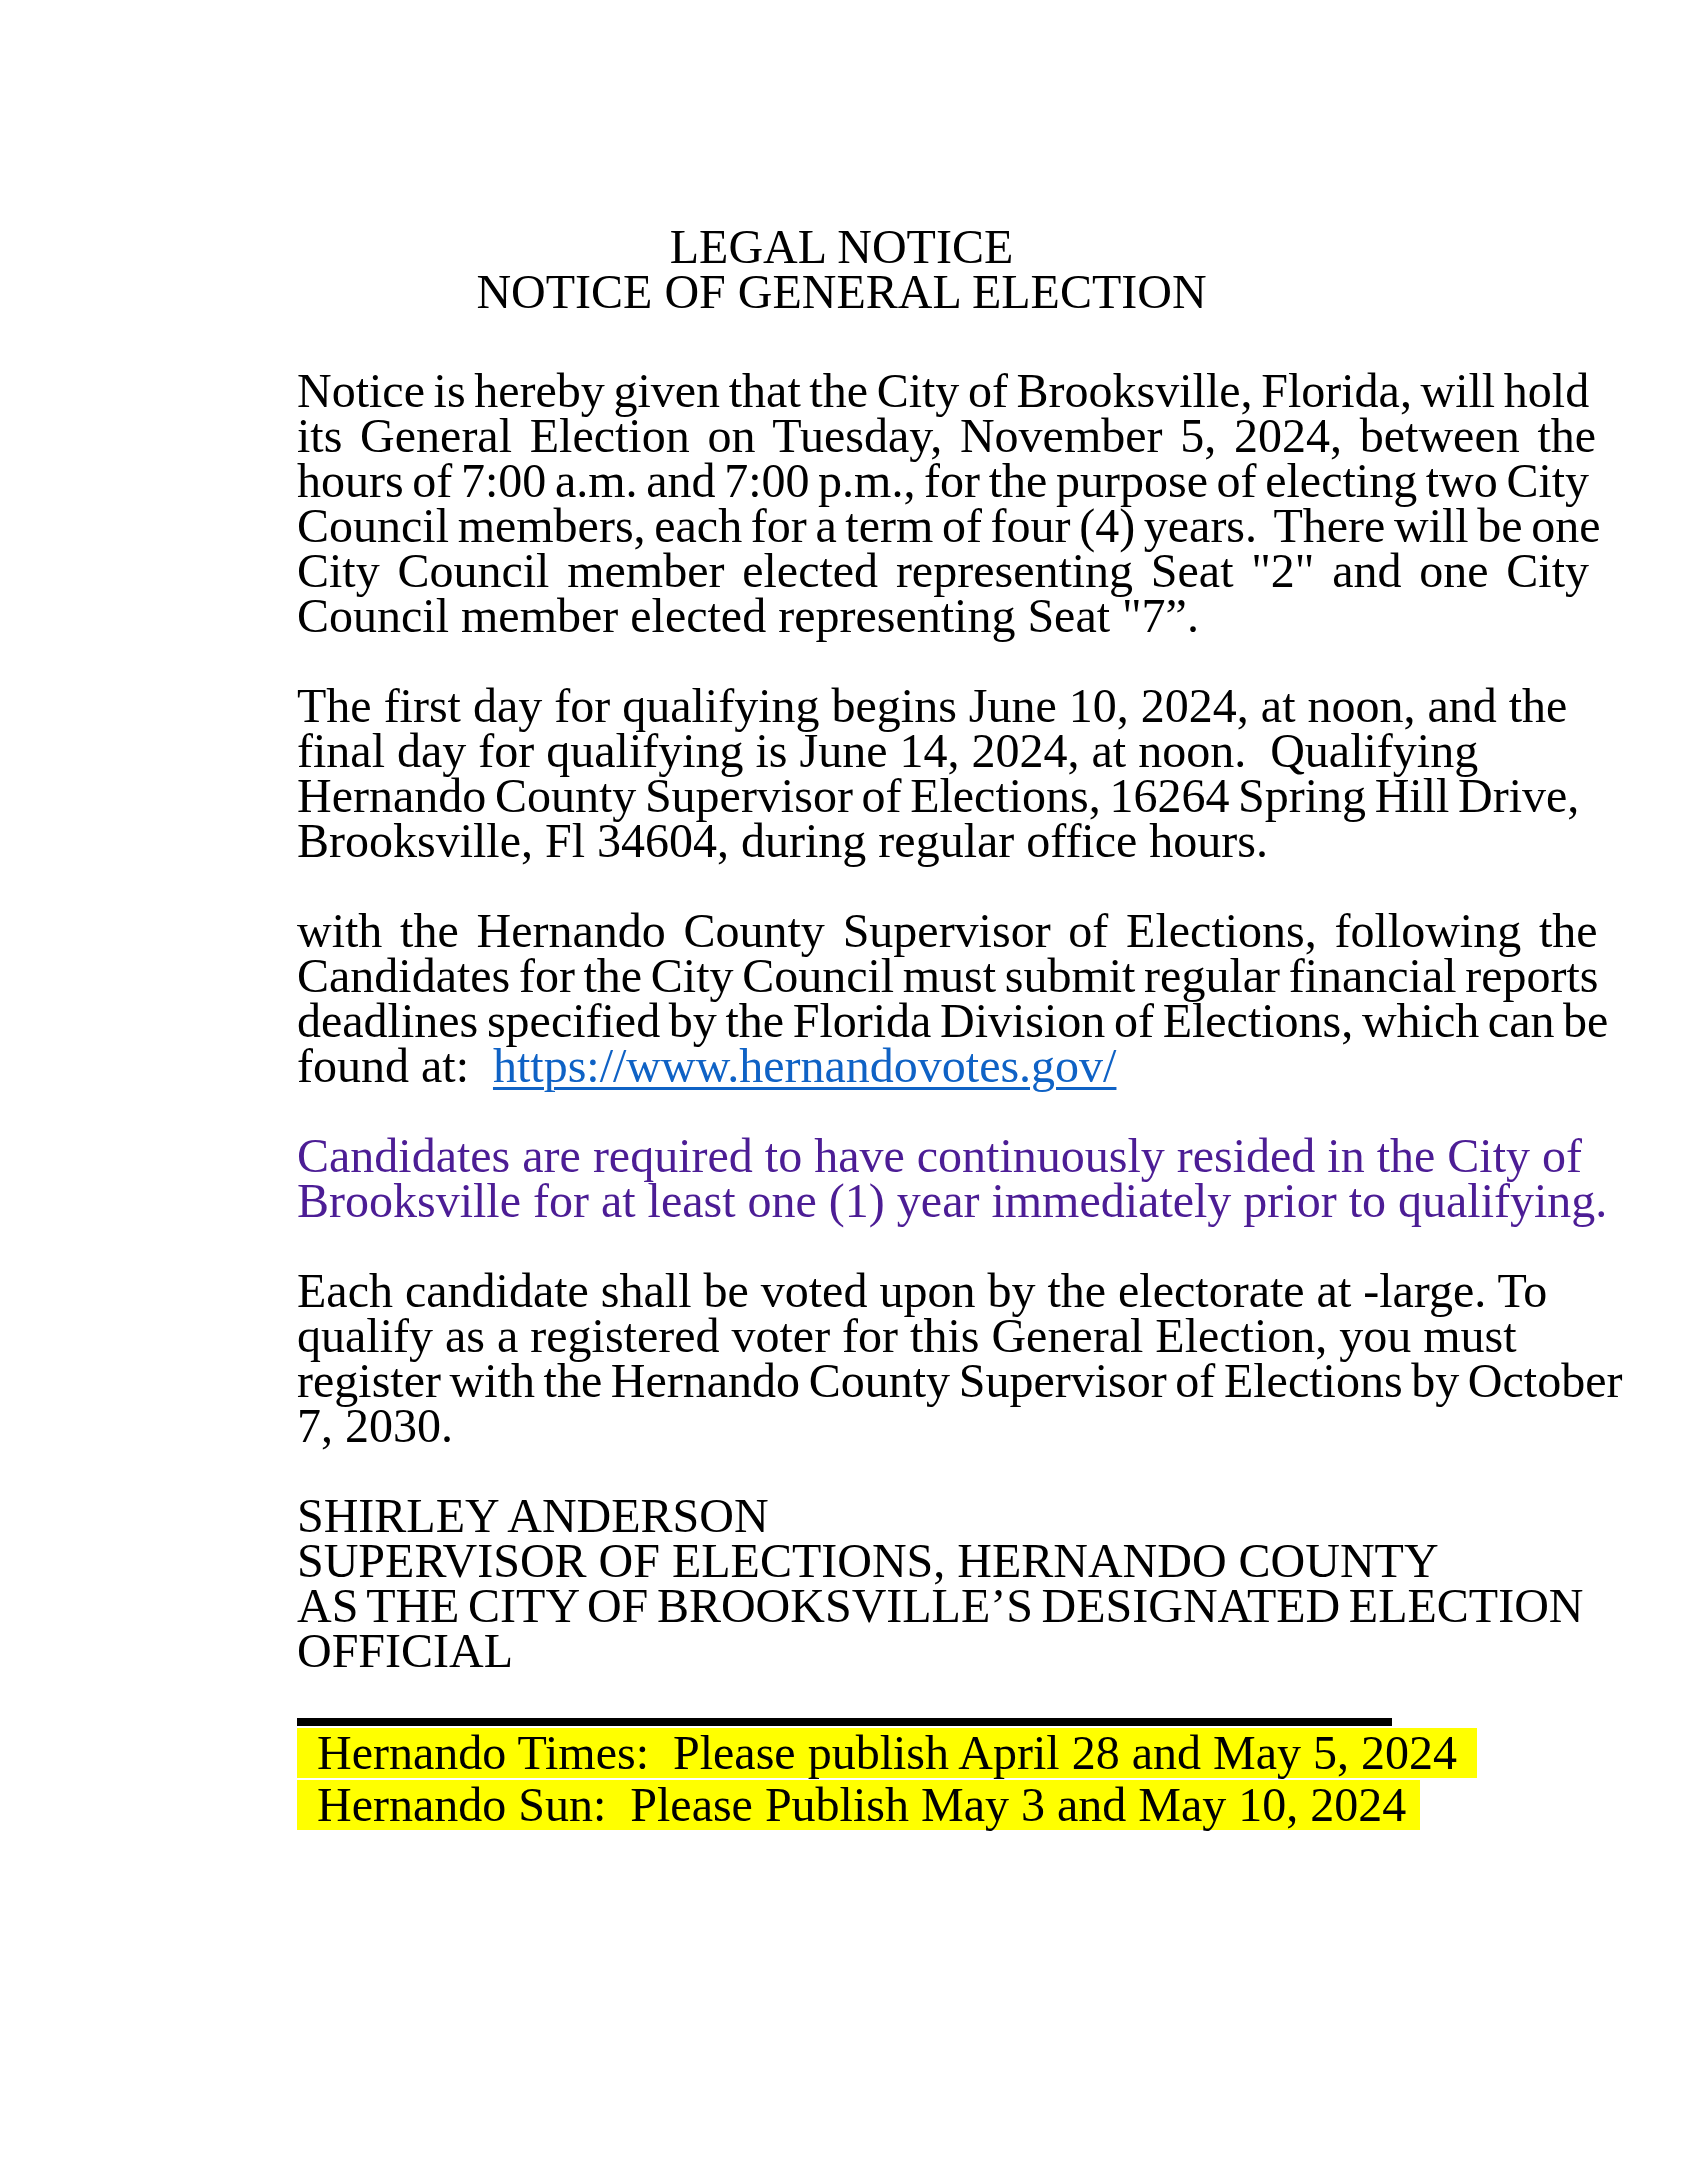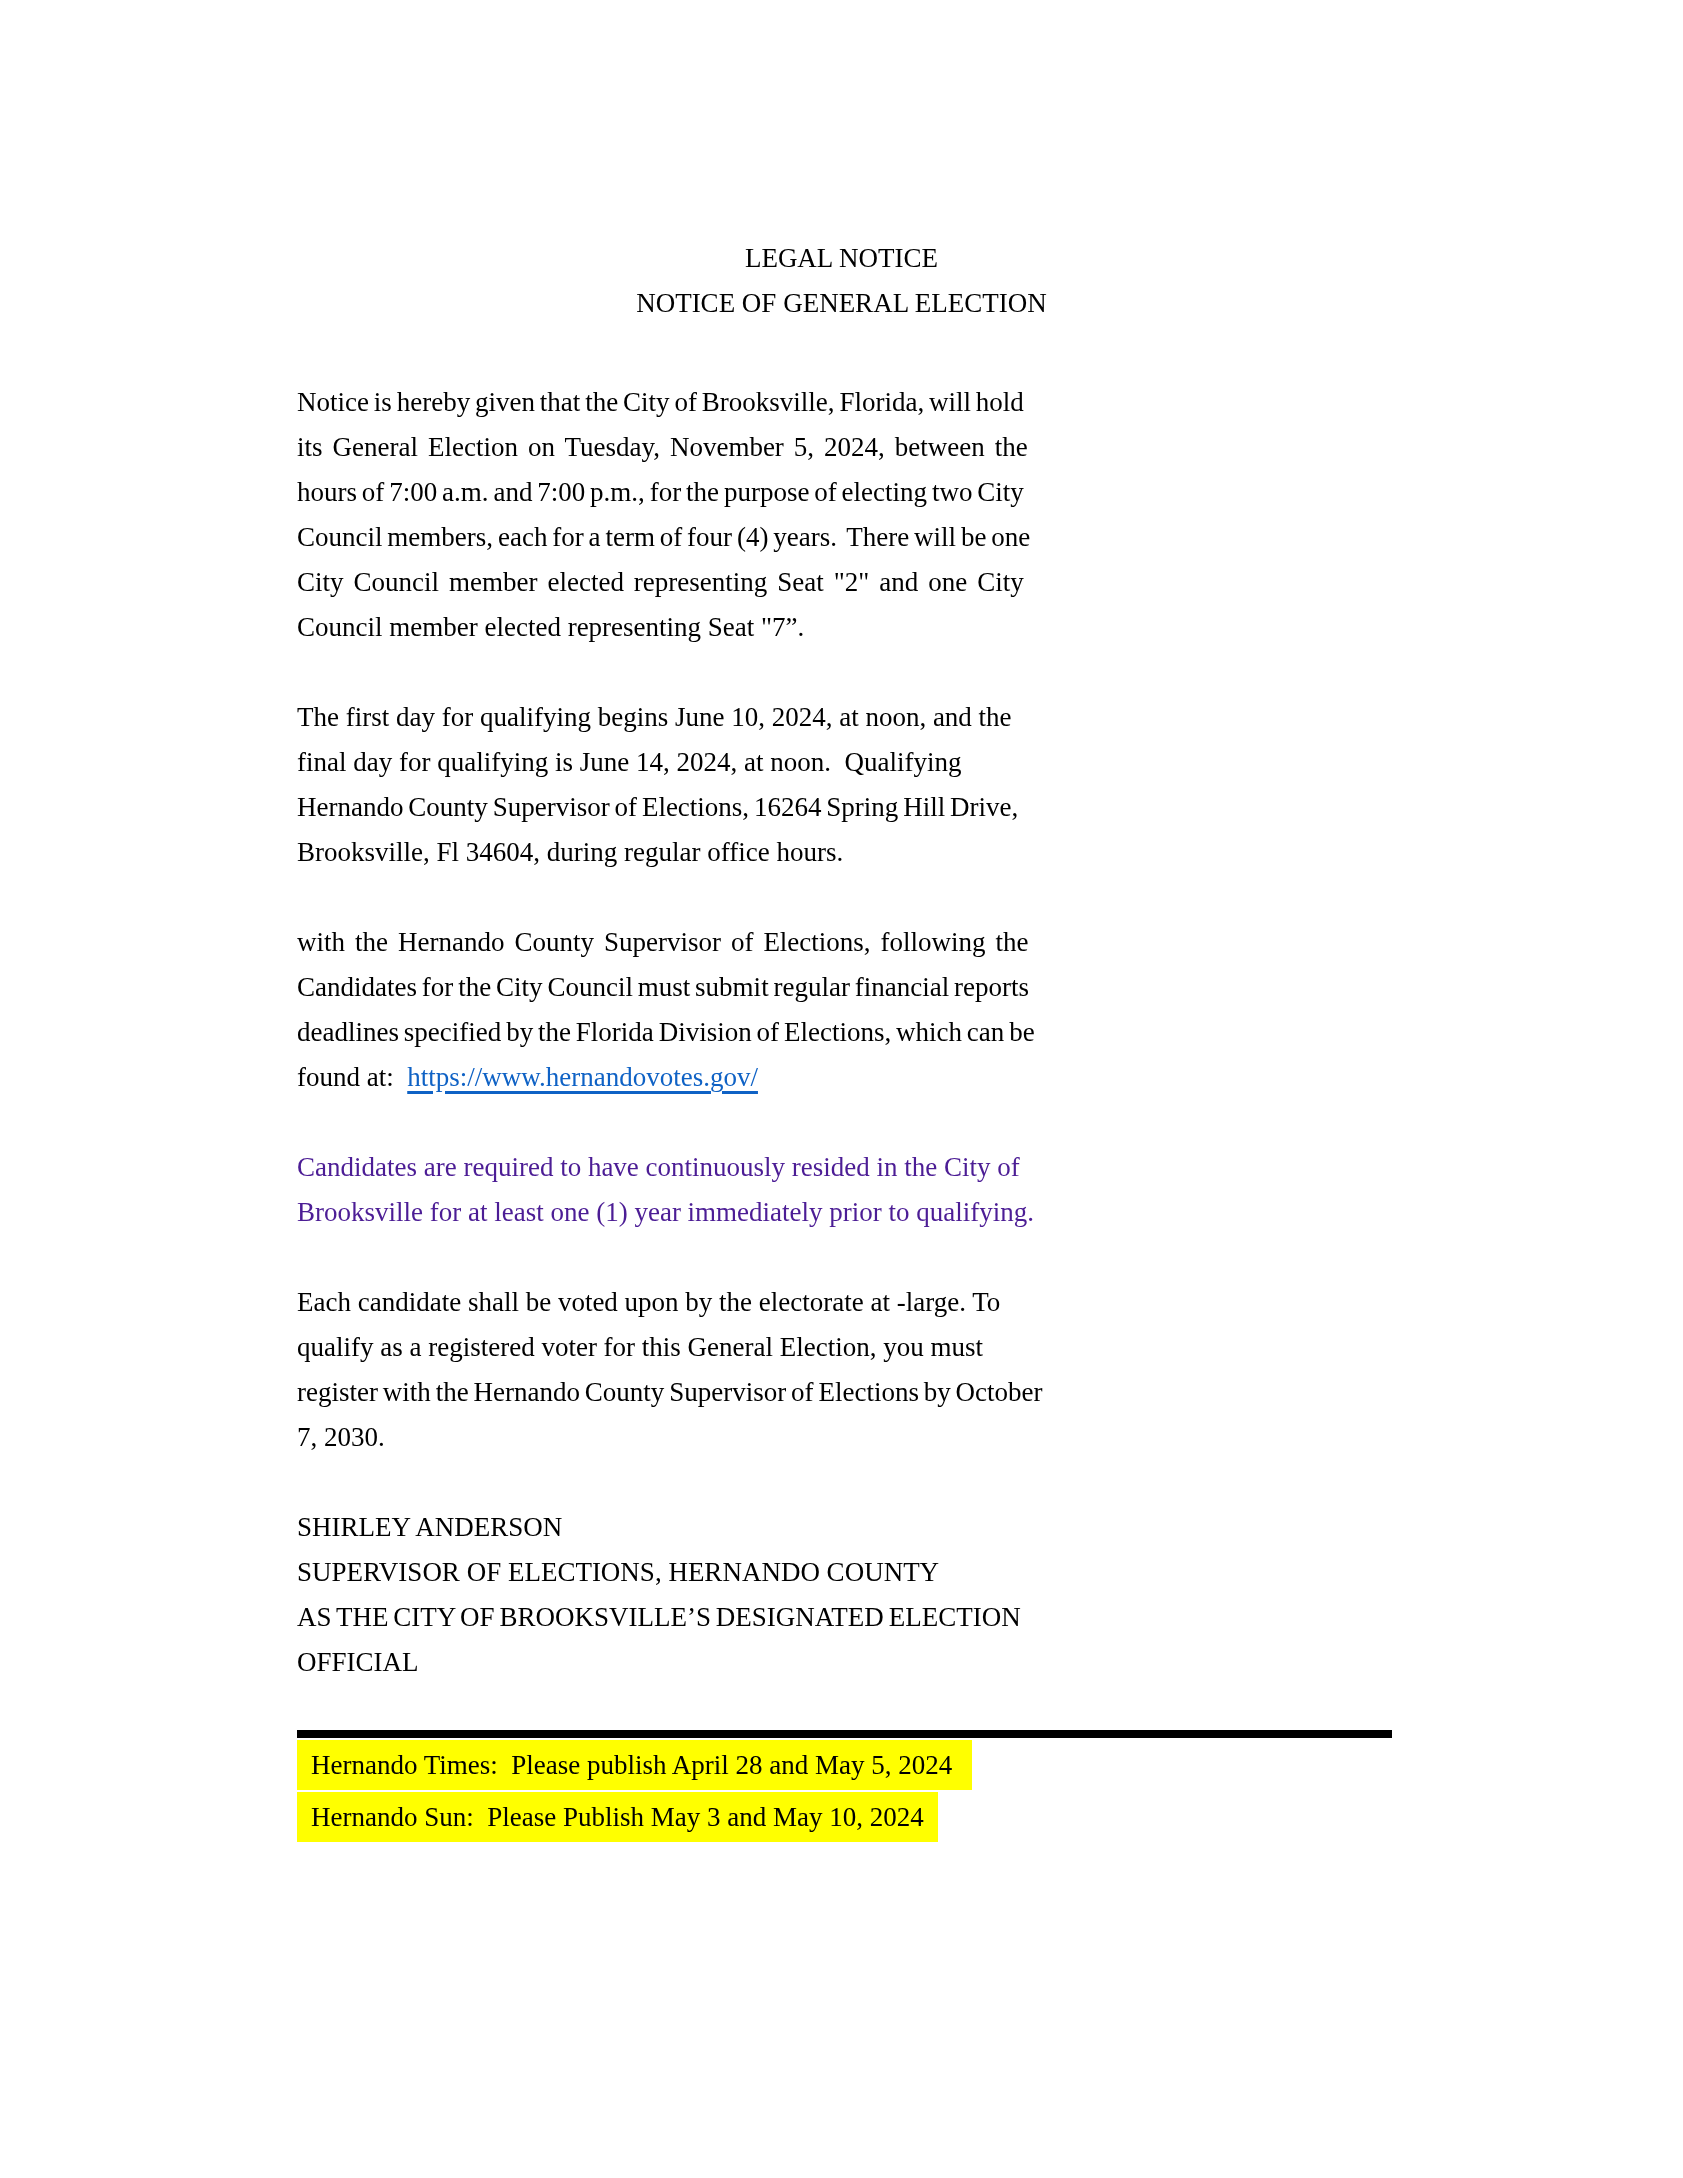--- a/index.html
+++ b/index.html
@@ -10,23 +10,23 @@
     color: #000000;
   }
   .page {
     position: relative;
     width: 1683px; height: 2178px;
     background: #ffffff;
     overflow: hidden;
   }
   .doc {
     position: absolute;
-    left: 297px; top: 236px;
+    left: 297px; top: 224px;
     width: 1089px;
-    font-size: 27px;
+    font-size: 48px;
     line-height: 45px;
     color: #000000;
   }
   .title-block { margin-bottom: 54px; }
   .line { white-space: nowrap; }
   .center { text-align: center; white-space: nowrap; }
   .para { margin-bottom: 45px; }
   .ws-tight { word-spacing: -0.07em; }
   .ws-wide  { word-spacing: 0.12em; }
   .dim { color: #4c1d95; }
@@ -34,21 +34,21 @@
     color: var(--color-link, #0f62c5);
     text-decoration: underline;
     text-decoration-thickness: 3px;
     text-underline-offset: 5px;
   }
   .publisher { margin-top: 0; width: 1095px; }
   .rule { width: 1095px; height: 8px; background: #000000; }
   .hl-line { line-height: 50px; margin-top: 2px; white-space: nowrap; }
   .hl {
     background: var(--color-highlight, #ffff00);
-    padding-left: 14px;
+    padding-left: 20px;
     display: inline-block;
   }
   .hl-1 { padding-right: 20px; }
   .hl-2 { padding-right: 14px; }
 </style>
 </head>
 <body>
 
 <div class="page">
   <div class="doc">

